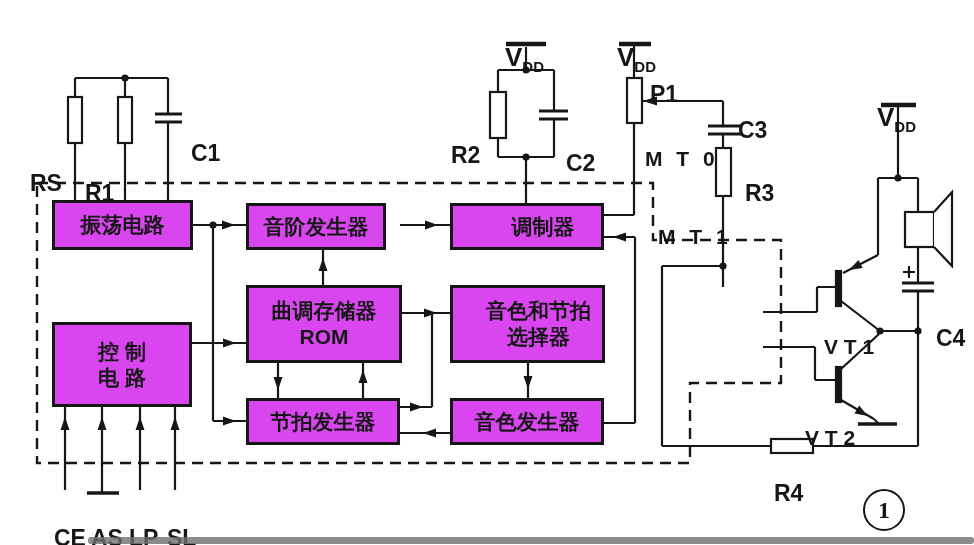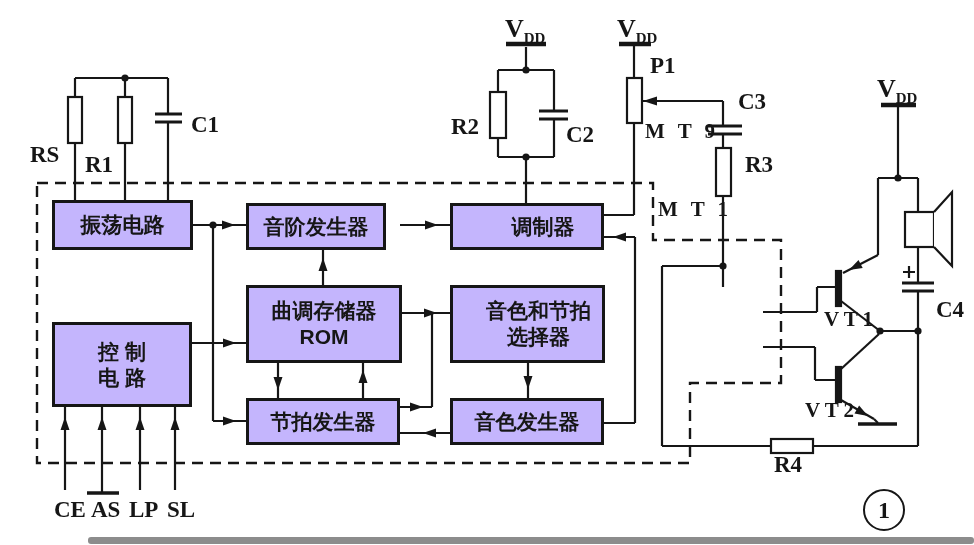--- a/index.html
+++ b/index.html
@@ -2,28 +2,29 @@
 <html><head>
 <meta charset="utf-8">
 <style>
   html,body{margin:0;padding:0;background:#e8e8e4;}
   .stage{
     position:relative;width:974px;height:545px;background:#ffffff;
     font-family:"Liberation Serif", serif;color:#161616;overflow:hidden;
   }
   .stage svg{position:absolute;left:0;top:0;z-index:1;}
   .blk{
-    position:absolute;box-sizing:border-box;border:3px solid #161616;background:#c4b5fd;
+    position:absolute;box-sizing:border-box;border:3px solid #161616;background:#d946ef;
     display:flex;flex-direction:column;align-items:center;justify-content:center;
     font-family:"Liberation Sans", sans-serif;font-weight:700;font-size:21px;
     line-height:1.22;z-index:2;white-space:nowrap;
   }
   .lbl{
     position:absolute;z-index:3;font-weight:700;font-size:23px;white-space:nowrap;
-    font-family:Liberation Serif, serif;
+    font-family:Liberation Sans, sans-serif;
+    margin-top:28px;
   }
   .lbl sub{font-size:15px;font-weight:700;}
   .sp{letter-spacing:4px;}
   .fig-circle{
     position:absolute;left:863px;top:489px;width:38px;height:38px;z-index:3;
     border:2.5px solid #161616;border-radius:50%;display:flex;align-items:center;
     justify-content:center;font-size:24px;font-weight:700;
     font-family:"Liberation Serif", serif;
   }
   .scan-artifact{
@@ -229,21 +230,21 @@
   <div class="lbl" style="left:617px;top:14px;font-size:26px;">
     <span>V</span><sub>DD</sub>
   </div>
   <div class="lbl" style="left:877px;top:74px;font-size:26px;">
     <span>V</span><sub>DD</sub>
   </div>
 
   <div class="lbl" style="left:451px;top:114px;"><span>R2</span></div>
   <div class="lbl" style="left:566px;top:122px;"><span>C2</span></div>
   <div class="lbl" style="left:650px;top:53px;"><span>P1</span></div>
-  <div class="lbl sp" style="left:645px;top:119px;font-size:21px;"><span>M T 9</span></div>
+  <div class="lbl sp" style="left:645px;top:119px;font-size:21px;"><span>M T 0</span></div>
   <div class="lbl" style="left:738px;top:89px;"><span>C3</span></div>
   <div class="lbl" style="left:745px;top:152px;"><span>R3</span></div>
   <div class="lbl sp" style="left:658px;top:197px;font-size:21px;"><span>M T 1</span></div>
 
   <div class="lbl" style="left:824px;top:307px;font-size:21px;"><span>V T 1</span></div>
   <div class="lbl" style="left:805px;top:398px;font-size:21px;"><span>V T 2</span></div>
   <div class="lbl" style="left:936px;top:297px;"><span>C4</span></div>
   <div class="lbl" style="left:774px;top:452px;"><span>R4</span></div>
 
   <div class="lbl" style="left:54px;top:497px;"><span>CE</span></div>

